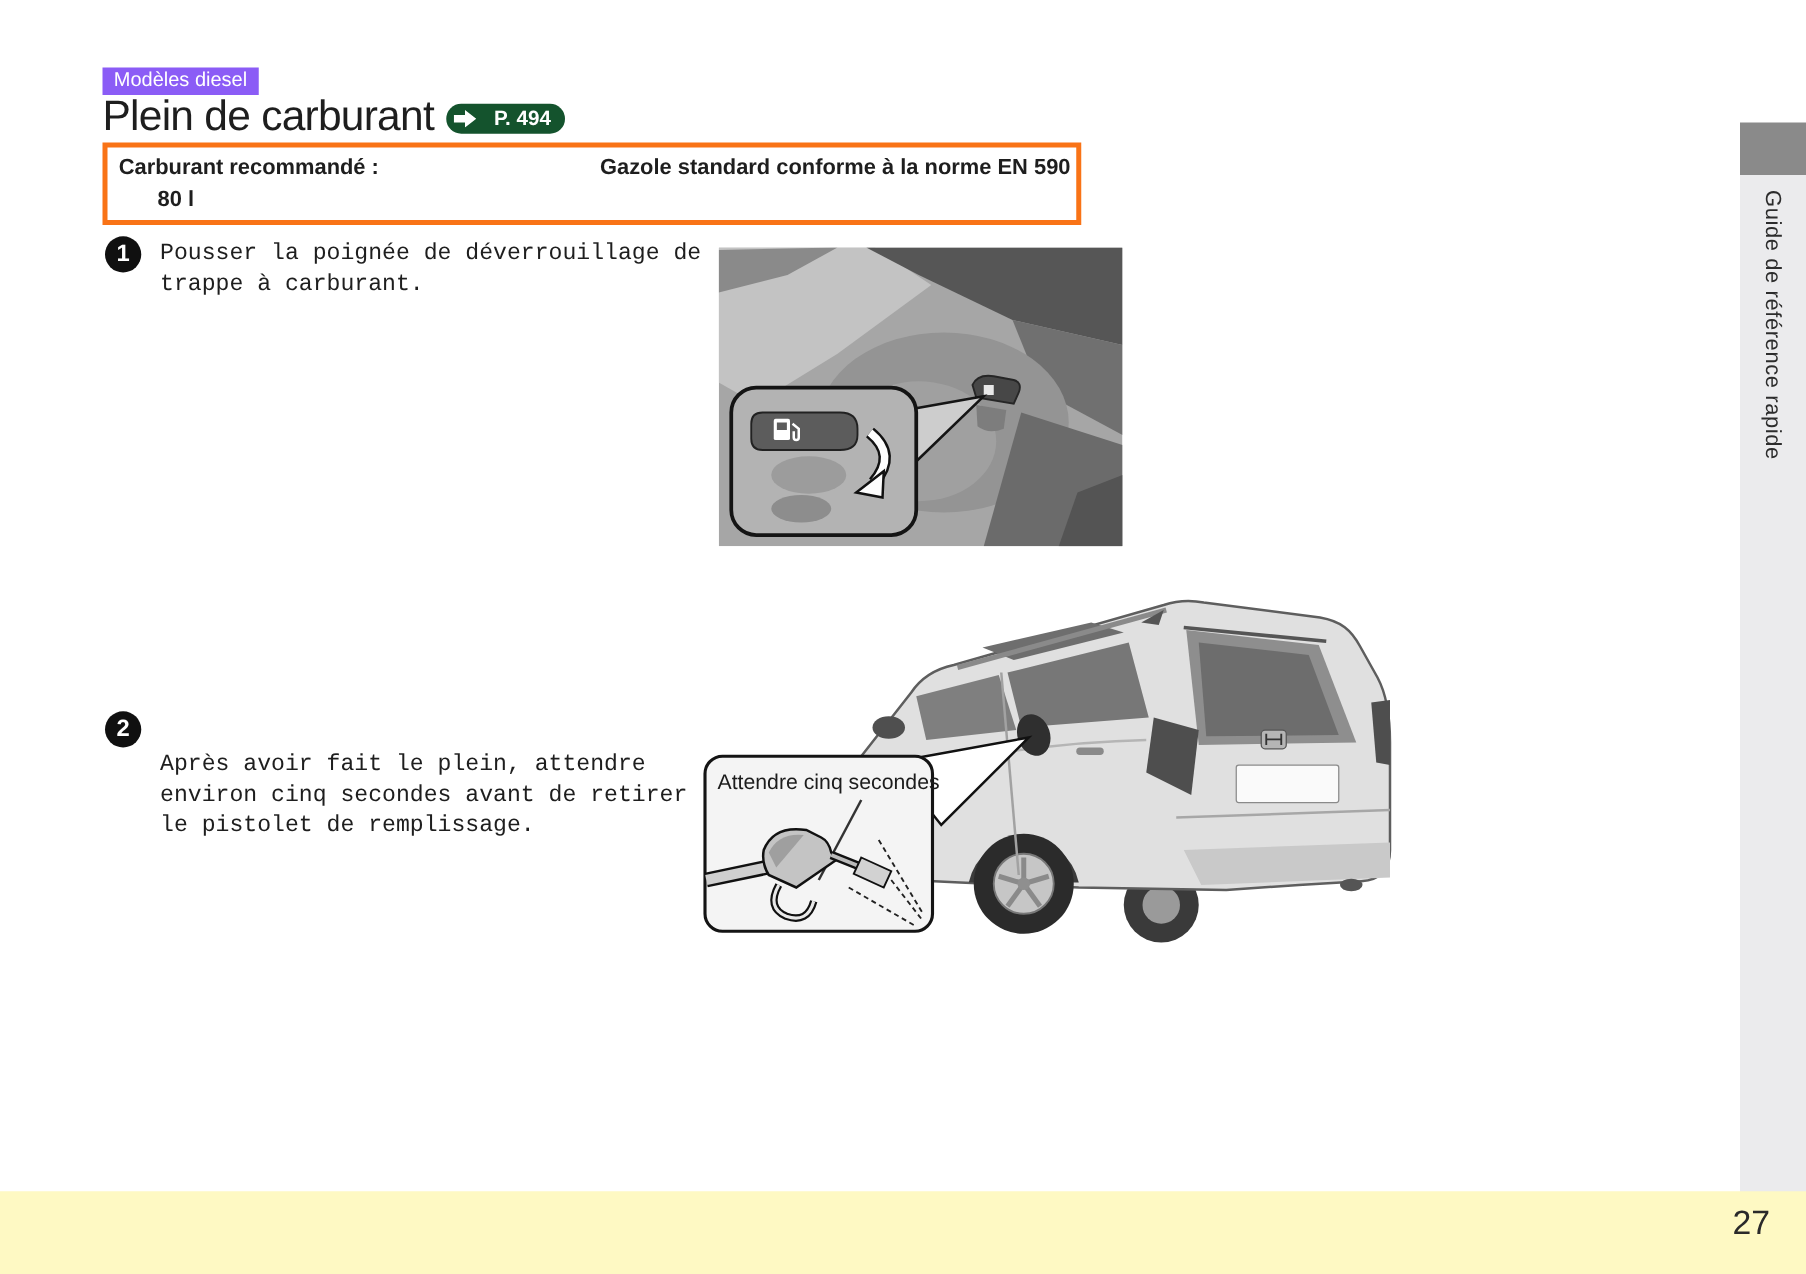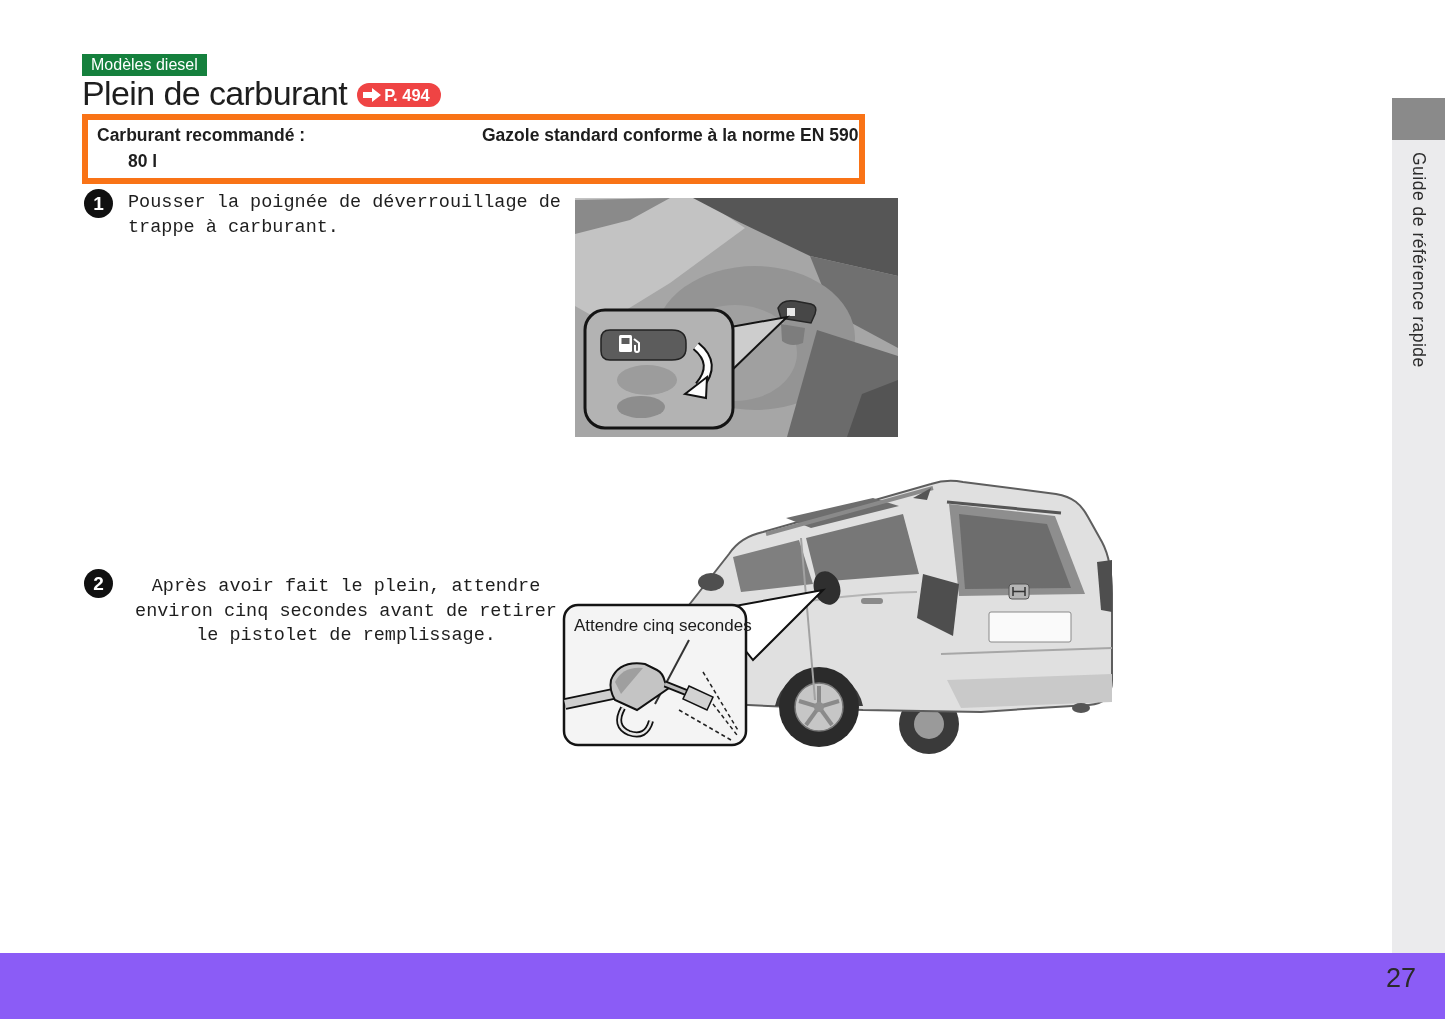--- a/index.html
+++ b/index.html
@@ -4,73 +4,73 @@
 <style>
   html,body{margin:0;padding:0;}
   body{
     width:1445px;height:1019px;position:relative;overflow:hidden;
     background:#ffffff;color:#1e1e1e;
     font-family:"Liberation Sans", sans-serif;
   }
   
   .badge{
     position:absolute;left:82px;top:54px;
-    background:#15803d;color:#ffffff;
+    background:#8b5cf6;color:#ffffff;
     font-size:16px;line-height:22px;padding:0 9px;
   }
   .title-row{
     position:absolute;left:82px;top:77px;height:32px;
     display:flex;align-items:center;gap:10px;
   }
   .page-title{
     margin:0;font-size:34px;font-weight:normal;letter-spacing:-0.6px;white-space:nowrap;
   }
   .ref-pill{
-    display:flex;align-items:center;gap:3px;
-    background:#ef4444;color:#ffffff;border-radius:13px;
+    display:flex;align-items:center;gap:14px;
+    background:#14532d;color:#ffffff;border-radius:13px;
     height:24px;padding:0 11px 0 6px;margin-top:4px;
     font-weight:bold;font-size:16.5px;white-space:nowrap;
   }
   .ref-pill svg{width:18px;height:14px;display:block;}
   
   .spec-table{
     position:absolute;left:82px;top:114px;width:783px;
-    border:6px solid #f97316;box-sizing:border-box;padding:2px 0 4px 0;
+    border:4px solid #f97316;box-sizing:border-box;padding:2px 0 4px 0;
     background:#fff;
   }
   .spec-row{display:flex;font-weight:bold;font-size:17.5px;line-height:26px;}
   .spec-label{width:345px;padding-left:9px;flex:none;}
   .spec-value{flex:1;margin-left:40px;}
   
   .step-num{
     position:absolute;width:29px;height:29px;border-radius:50%;
     background:#101010;color:#fff;font-weight:bold;font-size:19px;
     display:flex;align-items:center;justify-content:center;
   }
   #step1-num{left:84px;top:189px;}
   #step2-num{left:84px;top:569px;}
   .step-text{position:absolute;left:128px;font-size:18.5px;line-height:24.5px;font-family:Liberation Mono, monospace;}
   #step1-text{top:191px;width:452px;}
-  #step2-text{top:575px;width:436px;text-align:center;}
+  #step2-text{top:600px;width:436px;}
   
   .fig1{position:absolute;left:575px;top:198px;width:323px;height:239px;}
   .fig2{position:absolute;left:561px;top:442px;width:554px;height:322px;}
   .fig1 svg,.fig2 svg{display:block;width:100%;height:100%;}
   
   .side-tab{position:absolute;left:1392px;top:98px;width:53px;height:42px;background:#8a8a8a;}
   .side-strip{
     position:absolute;left:1392px;top:140px;width:53px;height:879px;
     background:#ebebed;display:flex;justify-content:center;
   }
   .side-title{
     writing-mode:vertical-rl;margin-top:12px;
     font-size:17.5px;color:#2c2c2c;letter-spacing:0.5px;white-space:nowrap;
   }
   
-  .footer{position:absolute;left:0;top:953px;width:1445px;height:66px;background:#8b5cf6;}
+  .footer{position:absolute;left:0;top:953px;width:1445px;height:66px;background:#fef9c3;}
   .page-num{position:absolute;right:29px;top:10px;font-size:27px;color:#2a2a2a;}
 </style>
 </head>
 <body>
 
 <div>
 
   <div class="badge">Modèles diesel</div>
 
   <div class="title-row">

